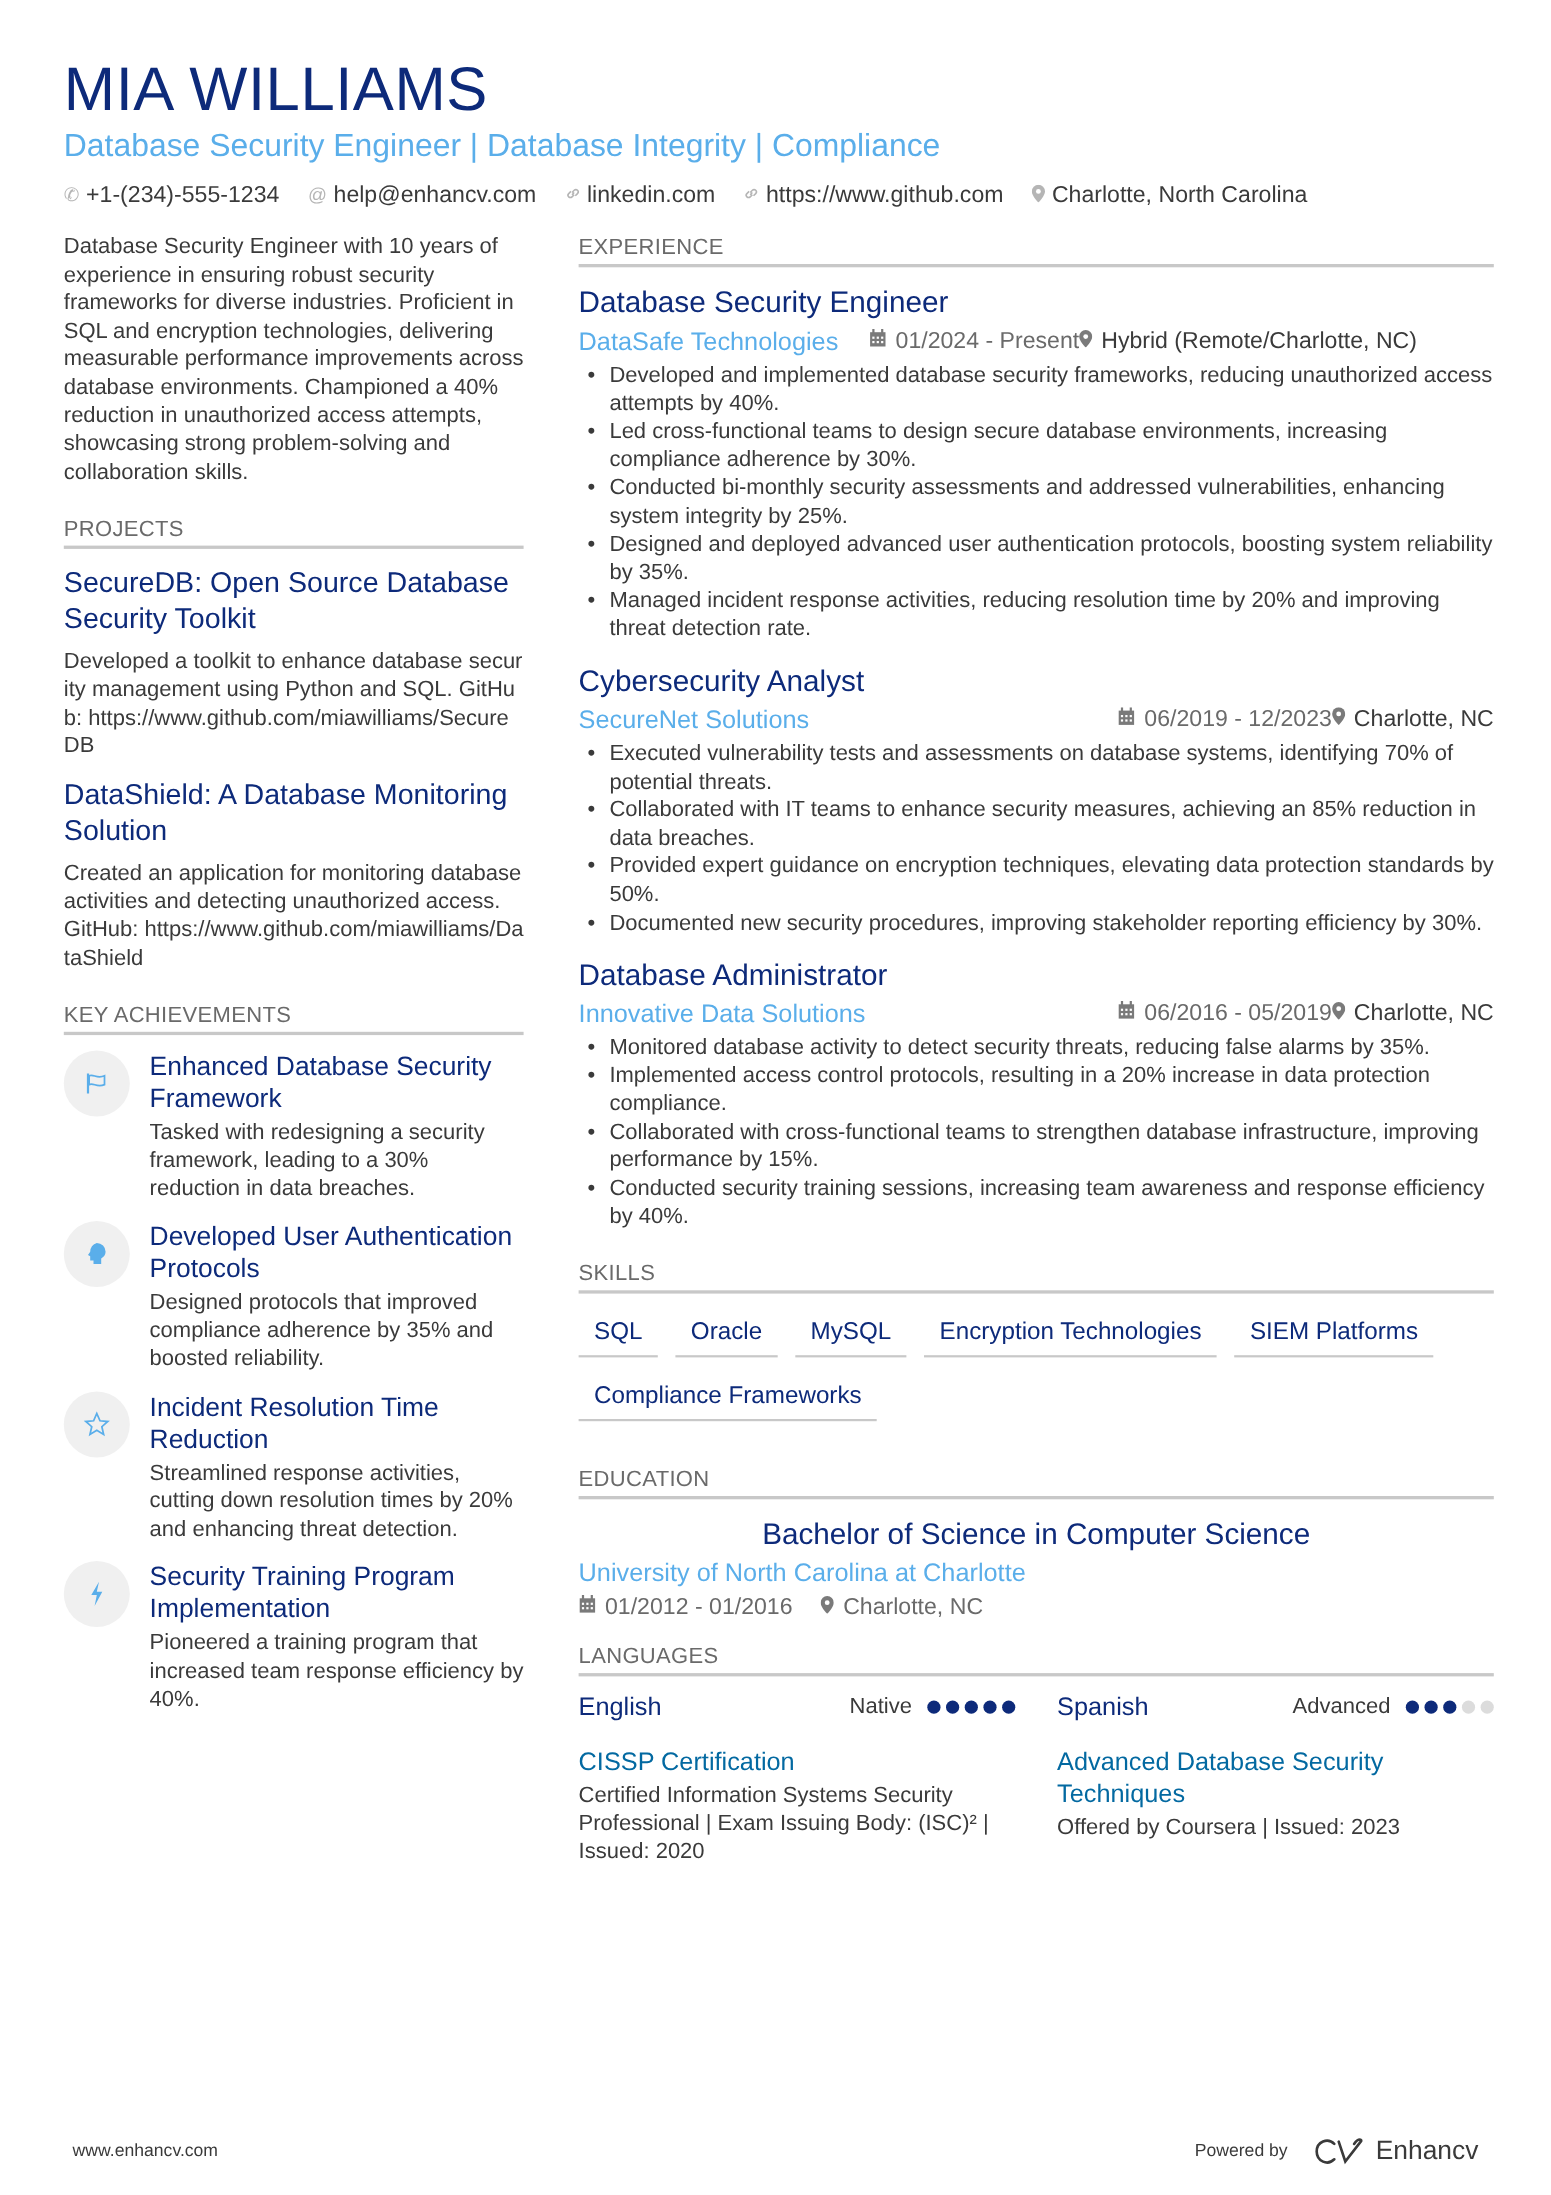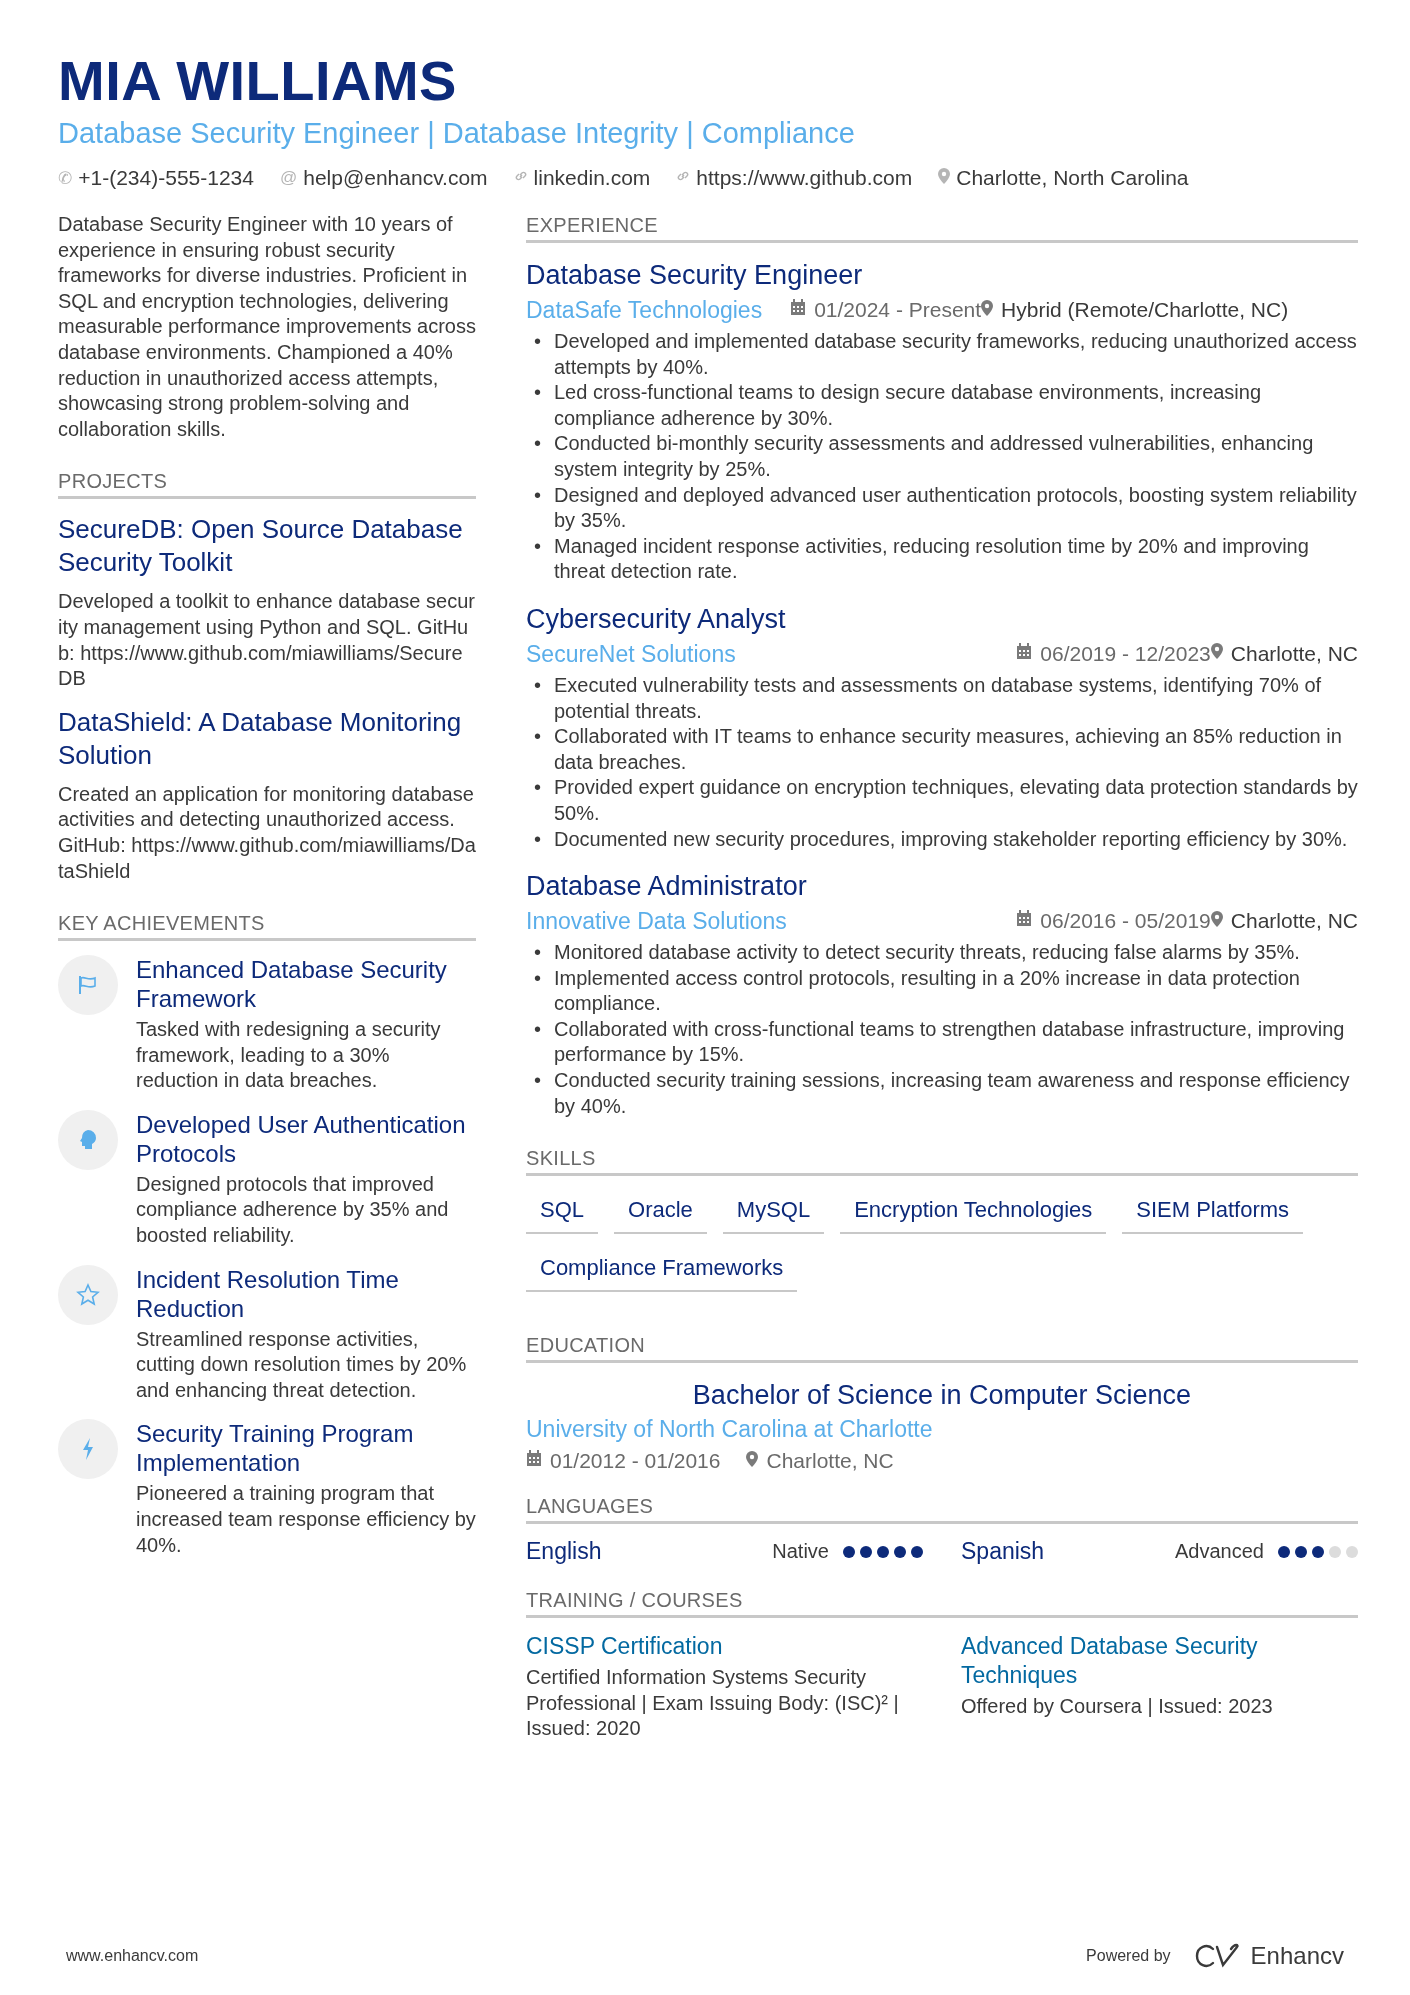--- a/index.html
+++ b/index.html
@@ -1,21 +1,21 @@
 <!DOCTYPE html>
 <html><head>
 <meta charset="utf-8">
 <style>
   * { box-sizing: border-box; margin: 0; padding: 0; }
   html, body { width: 1410px; height: 1995px; background: #ffffff; }
   body { font-family: "Liberation Sans", "DejaVu Sans", sans-serif; color: #3a3a3a; position: relative; overflow: hidden; }
   .page { position: absolute; left: 0; top: 0; width: 1410px; height: 1995px; }
 
   .header { position: absolute; left: 58px; top: 48px; width: 1300px; }
-  .name { font-size: 56px; color: #0d2a7a; letter-spacing: 0.5px; line-height: 66px; font-weight: bold; }
+  .name { font-size: 56px; color: #0d2a7a; letter-spacing: 0.5px; line-height: 66px; font-weight: normal; }
   .subtitle { font-size: 29px; color: #5aaeea; line-height: 38px; margin-top: 0px; }
   .contacts { display: flex; gap: 26px; margin-top: 14px; font-size: 21px; color: #3a3a3a; align-items: center; }
   .contact { display: flex; align-items: center; gap: 6px; }
   .contact .ic { color: #b5b5b5; font-size: 17px; }
 
   .col-left { position: absolute; left: 58px; top: 212px; width: 418px; }
   .col-right { position: absolute; left: 526px; top: 212px; width: 832px; }
 
   .sec-title { font-size: 20px; color: #6a6a6a; text-transform: uppercase; letter-spacing: 0.3px; line-height: 26px; border-bottom: 3px solid #c8c8c8; padding-bottom: 2px; margin-bottom: 14px; }
 
@@ -353,21 +353,20 @@
               <span class="dot"></span>
               <span class="dot"></span>
               <span class="dot off"></span>
               <span class="dot off"></span>
           </span>
         </div>
       </div>
     </section>
 
     <section>
-      <div class="sec-title">TRAINING / COURSES</div>
       <div class="courses">
         <div class="course">
           <div class="course-title">CISSP Certification</div>
           <p class="body-text">Certified Information Systems Security Professional | Exam Issuing Body: (ISC)² | Issued: 2020</p>
         </div>
         <div class="course">
           <div class="course-title">Advanced Database Security Techniques</div>
           <p class="body-text">Offered by Coursera | Issued: 2023</p>
         </div>
       </div>

